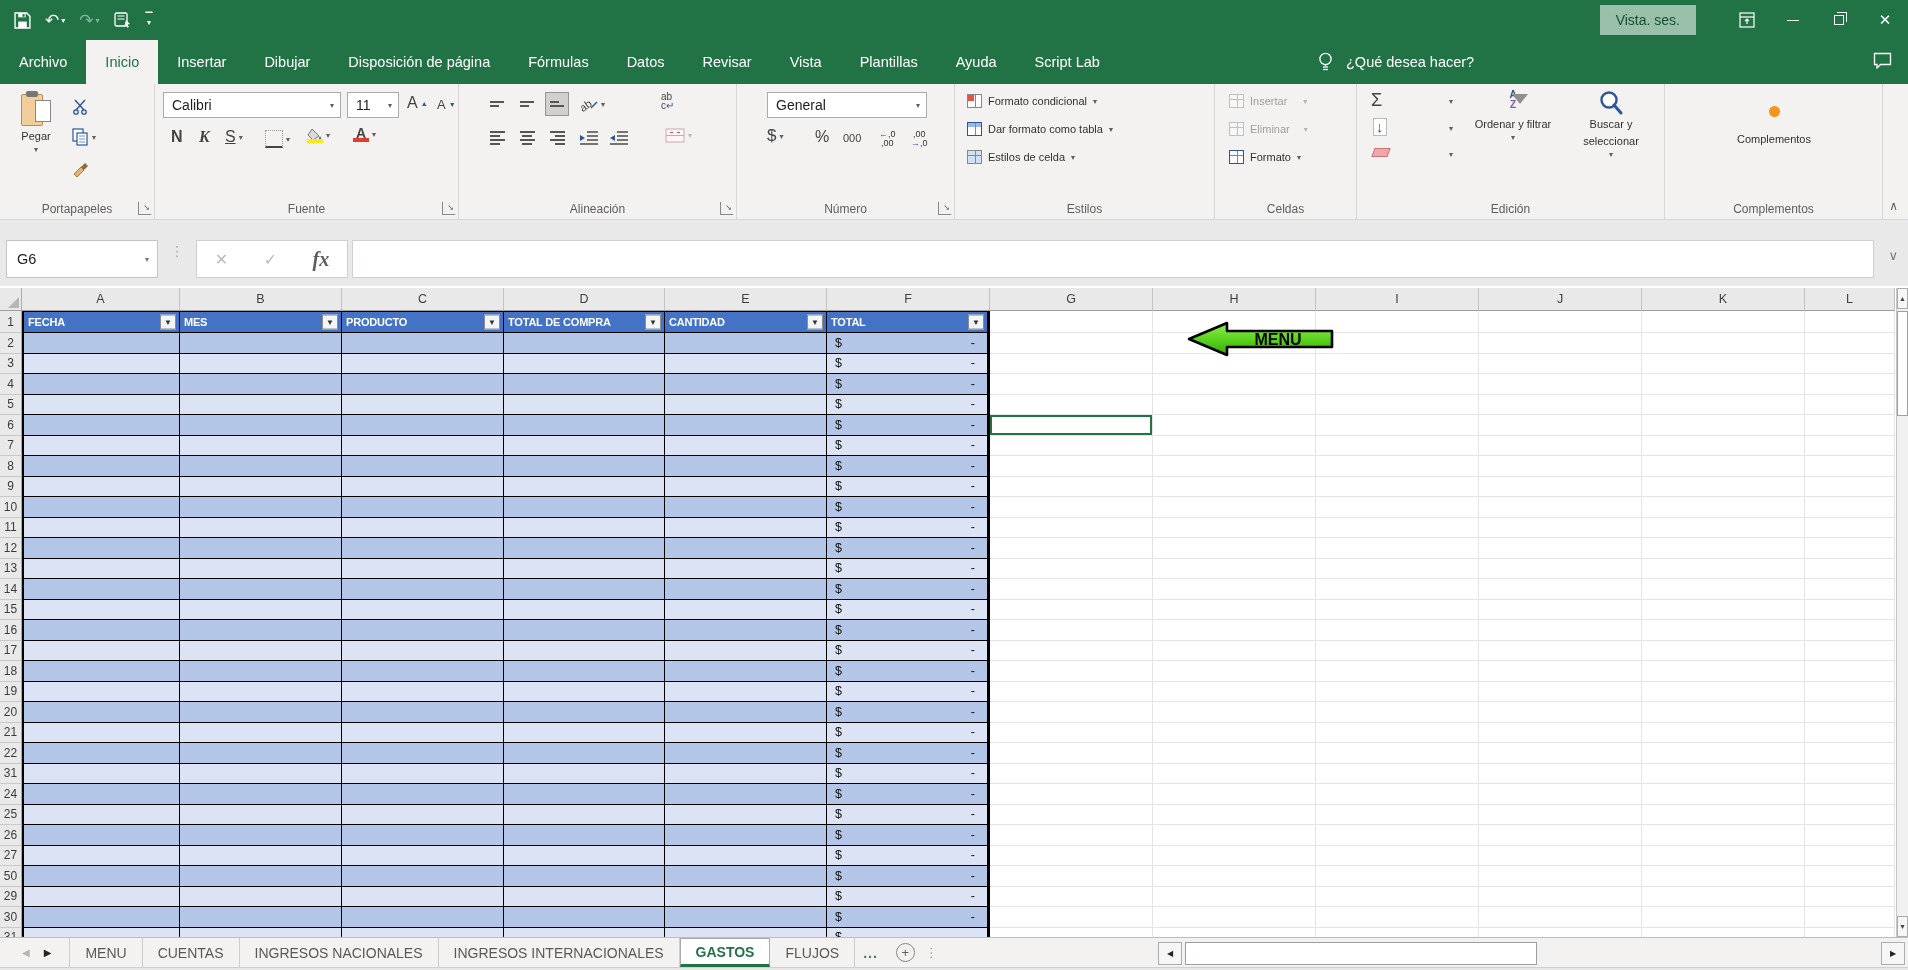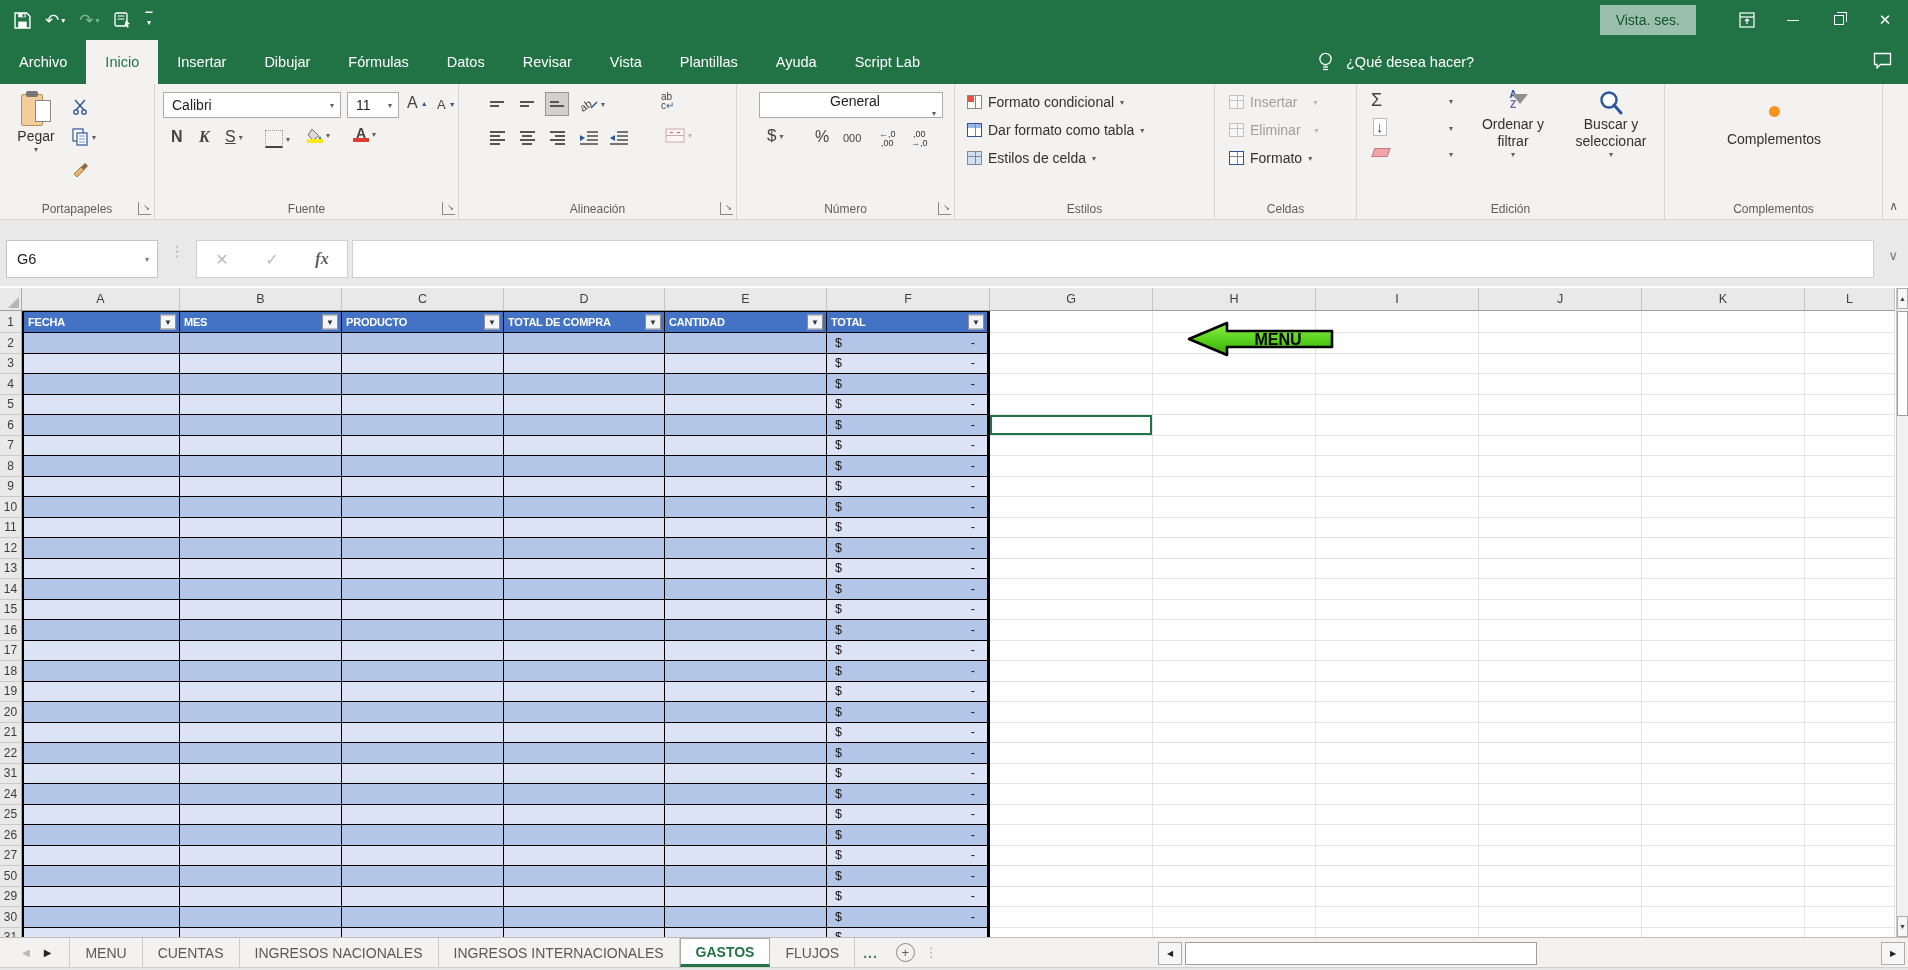--- a/index.html
+++ b/index.html
@@ -26,21 +26,21 @@
   .tabrow { position:absolute; left:0; top:40px; width:100%; height:44px; background:#217346; display:flex; align-items:stretch; }
   .rtab { color:#fff; font-size:14.5px; padding:0 19px; display:flex; align-items:center; cursor:default; }
   .rtab.active { background:#f3f2f1; color:#217346; }
   .tellme { position:absolute; left:1318px; top:0; height:44px; display:flex; align-items:center; gap:13px; color:#fff; font-size:14.5px; }
   .share-ic { position:absolute; right:16px; top:12px; }
   
   .ribbon { position:absolute; left:0; top:84px; width:100%; height:136px; background:#f3f2f1; border-bottom:1px solid #d8d6d4; }
   .rgroup { position:absolute; top:0; bottom:0; border-right:1px solid #d8d6d4; }
   .rgroup-label { position:absolute; bottom:3px; left:0; right:0; text-align:center; font-size:12px; color:#605e5c; }
   .launcher { position:absolute; right:3px; bottom:4px; width:13px; height:13px; border:1px solid #8a8886; border-top:none; border-right:none; color:#605e5c; font-size:8px; text-align:right; line-height:11px; padding-right:1px; }
-  .ritem-label { font-size:14px; color:#323130; }
+  .ritem-label { font-size:11px; color:#323130; }
   .caret { font-size:8px; color:#605e5c; }
   .bigbtn { position:absolute; display:flex; flex-direction:column; align-items:center; justify-content:flex-start; text-align:center; }
   .bigbtn .ritem-label { line-height:17px; }
   
   .ic-clip { position:relative; width:30px; height:36px; }
   .ic-clip .board { position:absolute; left:0; top:2px; width:22px; height:32px; background:#f2cf9a; border:1px solid #b98d50; border-radius:2px; }
   .ic-clip .clipk { position:absolute; left:5px; top:-1px; width:12px; height:6px; background:#777; border-radius:2px; }
   .ic-clip .page { position:absolute; right:0; top:8px; width:16px; height:22px; background:#fff; border:1px solid #888; }
   .smallrow { position:absolute; display:flex; align-items:center; gap:3px; }
   
@@ -75,21 +75,21 @@
   .azic .a { color:#2b579a; } .azic .z { color:#7c5fb0; }
   .azic .funnel { position:absolute; right:0; top:4px; width:0; height:0; border-left:8px solid transparent; border-right:8px solid transparent; border-top:10px solid #8f8f8f; }
   .orangedot { width:11px; height:11px; border-radius:50%; background:#f7941d; }
   
   .formularow { position:absolute; left:0; top:220px; width:100%; height:66px; background:#e9e9e9; }
   .namebox { position:absolute; left:6px; top:20px; width:152px; height:38px; background:#fff; border:1px solid #c6c4c2; display:flex; align-items:center; font-size:14.5px; color:#222; padding-left:10px; }
   .namebox .caret { margin-left:auto; margin-right:8px; color:#777; }
   .fb-dots { position:absolute; left:170px; top:28px; color:#b0aeac; font-size:14px; letter-spacing:0; line-height:7px; }
   .fb-btns { position:absolute; left:196px; top:20px; width:152px; height:38px; background:#fff; border:1px solid #d2d0ce; display:flex; align-items:center; justify-content:space-around; }
   .fb-x, .fb-ok { color:#bdbbb9; font-size:16px; }
-  .fb-fx { color:#5f5d5b; font-size:16px; font-style:italic; font-family:"Liberation Serif",serif; font-weight:bold; }
+  .fb-fx { color:#5f5d5b; font-size:20px; font-style:italic; font-family:"Liberation Serif",serif; font-weight:bold; }
   .fb-input { position:absolute; left:352px; top:20px; right:34px; height:38px; background:#fff; border:1px solid #d2d0ce; }
   .fb-expand { position:absolute; right:10px; top:28px; color:#777; font-size:13px; }
   
   .grid { position:absolute; left:0; top:288px; width:1896px; height:649px; overflow:hidden; background:#fff; }
   .grid-colhdr-row { display:flex; height:23px; }
   .selectall { width:22px; height:23px; background:#e9e9e9; border-right:1px solid #ababab; border-bottom:1px solid #9f9f9f; position:relative; flex:none; }
   .selectall:after { content:""; position:absolute; right:2px; bottom:2px; border-left:11px solid transparent; border-bottom:11px solid #b8b6b4; }
   .colhdr { height:23px; background:#e9e9e9; border-right:1px solid #c3c3c3; border-bottom:1px solid #9f9f9f; color:#3f3f3f; font-size:12.5px; display:flex; align-items:center; justify-content:center; flex:none; }
   .grow { display:flex; }
   .rowhdr { width:22px; background:#e9e9e9; border-right:1px solid #ababab; border-bottom:1px solid #c9c9c9; color:#3c3c3c; font-size:12px; display:flex; align-items:center; justify-content:center; flex:none; }
@@ -174,20 +174,21 @@
       <span class="winbtn" style="font-size:15px;">✕</span>
     </div>
   </div>
 
   <div class="tabrow">
     <div id="ribbon-tabs" style="display:flex;align-items:stretch;">
         <div class="rtab">Archivo</div>
         <div class="rtab active">Inicio</div>
         <div class="rtab">Insertar</div>
         <div class="rtab">Dibujar</div>
+        <div class="rtab">Disposición de página</div>
         <div class="rtab">Fórmulas</div>
         <div class="rtab">Datos</div>
         <div class="rtab">Revisar</div>
         <div class="rtab">Vista</div>
         <div class="rtab">Plantillas</div>
         <div class="rtab">Ayuda</div>
         <div class="rtab">Script Lab</div>
       </div>
     <div class="tellme">
       <svg width="15" height="21" viewBox="0 0 15 21">
@@ -378,21 +379,21 @@
             <line x1="1" y1="7.5" x2="19" y2="7.5" stroke="#caa"></line>
             <path d="M5 4.5 L8 4.5 M15 4.5 L12 4.5" stroke="#c55" stroke-width="1.2"></path>
           </svg>
         <span class="caret" style="color:#b9b7b5;">▾</span>
       </span>
       <span class="launcher">↘</span>
       <div class="rgroup-label">Alineación</div>
     </div>
 
     <div class="rgroup" style="left:737px;width:218px;">
-      <div class="combo" style="left:22px;top:8px;width:184px;height:26px;flex-direction:column;">
+      <div class="combo" style="left:30px;top:8px;width:160px;height:26px;">
         <span>General</span>
           <span class="caret">▾</span>
       </div>
       <span class="smallrow" style="left:30px;top:42px;">
           <span class="dollar">$</span>
           <span class="caret">▾</span>
         </span>
       <span class="smallrow" style="left:78px;top:44px;font-size:16px;color:#444;">
           <span>%</span>
         </span>

